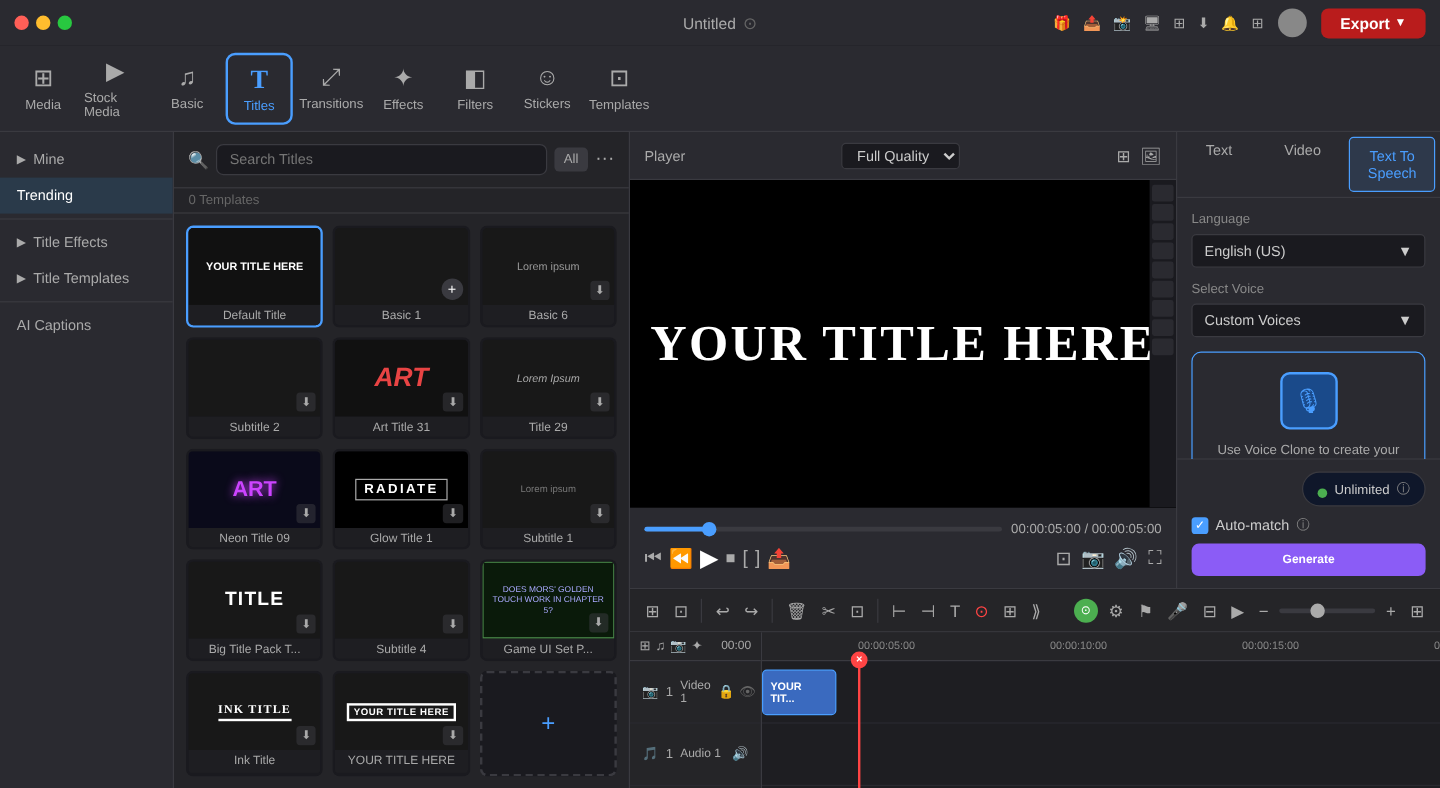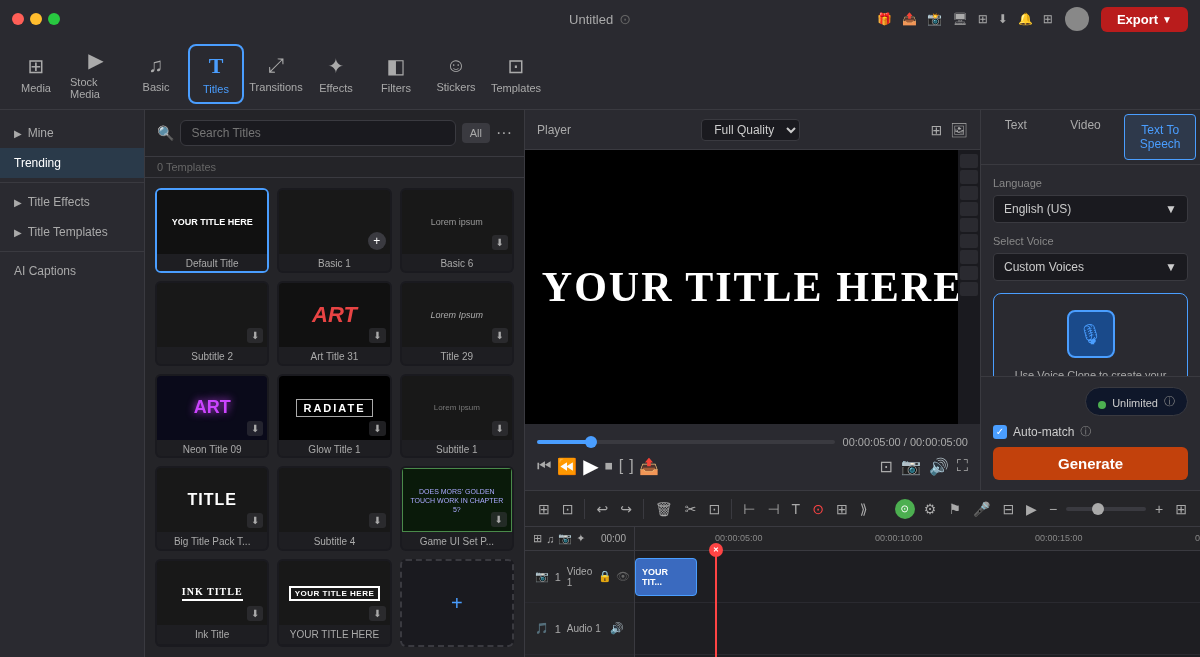--- a/index.html
+++ b/index.html
@@ -76,21 +76,21 @@
     .panel-section-label { font-size: 11px; color: #888; margin-bottom: 6px; font-weight: 500; }
     .panel-select { background: #1a1a1f; border: 1px solid #3a3a40; border-radius: 4px; color: #ccc; font-size: 12px; padding: 6px 10px; width: 100%; margin-bottom: 12px; cursor: pointer; display: flex; align-items: center; justify-content: space-between; }
     .voice-clone-box { border: 1px solid #4a9eff; border-radius: 8px; padding: 16px 12px; text-align: center; margin-bottom: 12px; }
     .voice-clone-icon { width: 48px; height: 48px; background: #1a4a8a; border-radius: 8px; display: flex; align-items: center; justify-content: center; margin: 0 auto 10px; font-size: 24px; color: #4a9eff; border: 2px solid #4a9eff; }
     .voice-clone-text { font-size: 11px; color: #aaa; line-height: 1.4; }
     .panel-bottom { padding: 10px 12px; border-top: 1px solid #3a3a40; }
     .unlimited-btn { background: #0f172a; border: 1px solid #3a3a40; border-radius: 16px; padding: 6px 12px; font-size: 11px; color: #ccc; cursor: pointer; display: flex; align-items: flex-end; gap: 6px; margin-bottom: 8px; float: right; }
     .unlimited-dot { width: 8px; height: 8px; background: #4caf50; border-radius: 50%; }
     .auto-match-row { display: flex; align-items: center; gap: 6px; clear: both; margin-bottom: 8px; }
     .checkbox { width: 14px; height: 14px; background: #4a9eff; border-radius: 3px; display: flex; align-items: center; justify-content: center; color: #fff; font-size: 10px; cursor: pointer; }
-    .generate-btn { background: #c2410c; color: #fff; border: none; border-radius: 6px; padding: 8px; width: 100%; font-size: 15px; font-weight: 600; cursor: pointer; }
+    .generate-btn { background: #8b5cf6; color: #fff; border: none; border-radius: 6px; padding: 8px; width: 100%; font-size: 10px; font-weight: 600; cursor: pointer; }
     .tl-btn { background: none; border: none; color: #aaa; cursor: pointer; font-size: 14px; padding: 3px; border-radius: 3px; }
     .tl-sep { width: 1px; height: 20px; background: #3a3a40; margin: 0 2px; }
     .track-label { height: 52px; display: flex; align-items: center; padding: 0 10px; gap: 6px; font-size: 11px; color: #aaa; border-bottom: 1px solid #2a2a30; }
     .track-controls { display: flex; gap: 4px; margin-left: auto; }
     .track-ctrl-btn { background: none; border: none; color: #666; cursor: pointer; font-size: 11px; }
     .track-row { height: 52px; border-bottom: 1px solid #2a2a30; position: relative; }
     .timeline-clip { position: absolute; height: 38px; top: 7px; border-radius: 4px; display: flex; align-items: center; padding: 0 6px; font-size: 10px; font-weight: 600; overflow: hidden; cursor: pointer; }
     .title-clip { background: #3a6abf; color: #fff; border: 1px solid #4a9eff; }
     .right-column { display: flex; flex-direction: column; flex: 1; min-width: 0; }
     .app-body { display: flex; flex-direction: column; height: calc(657px - 38px - 72px); }

